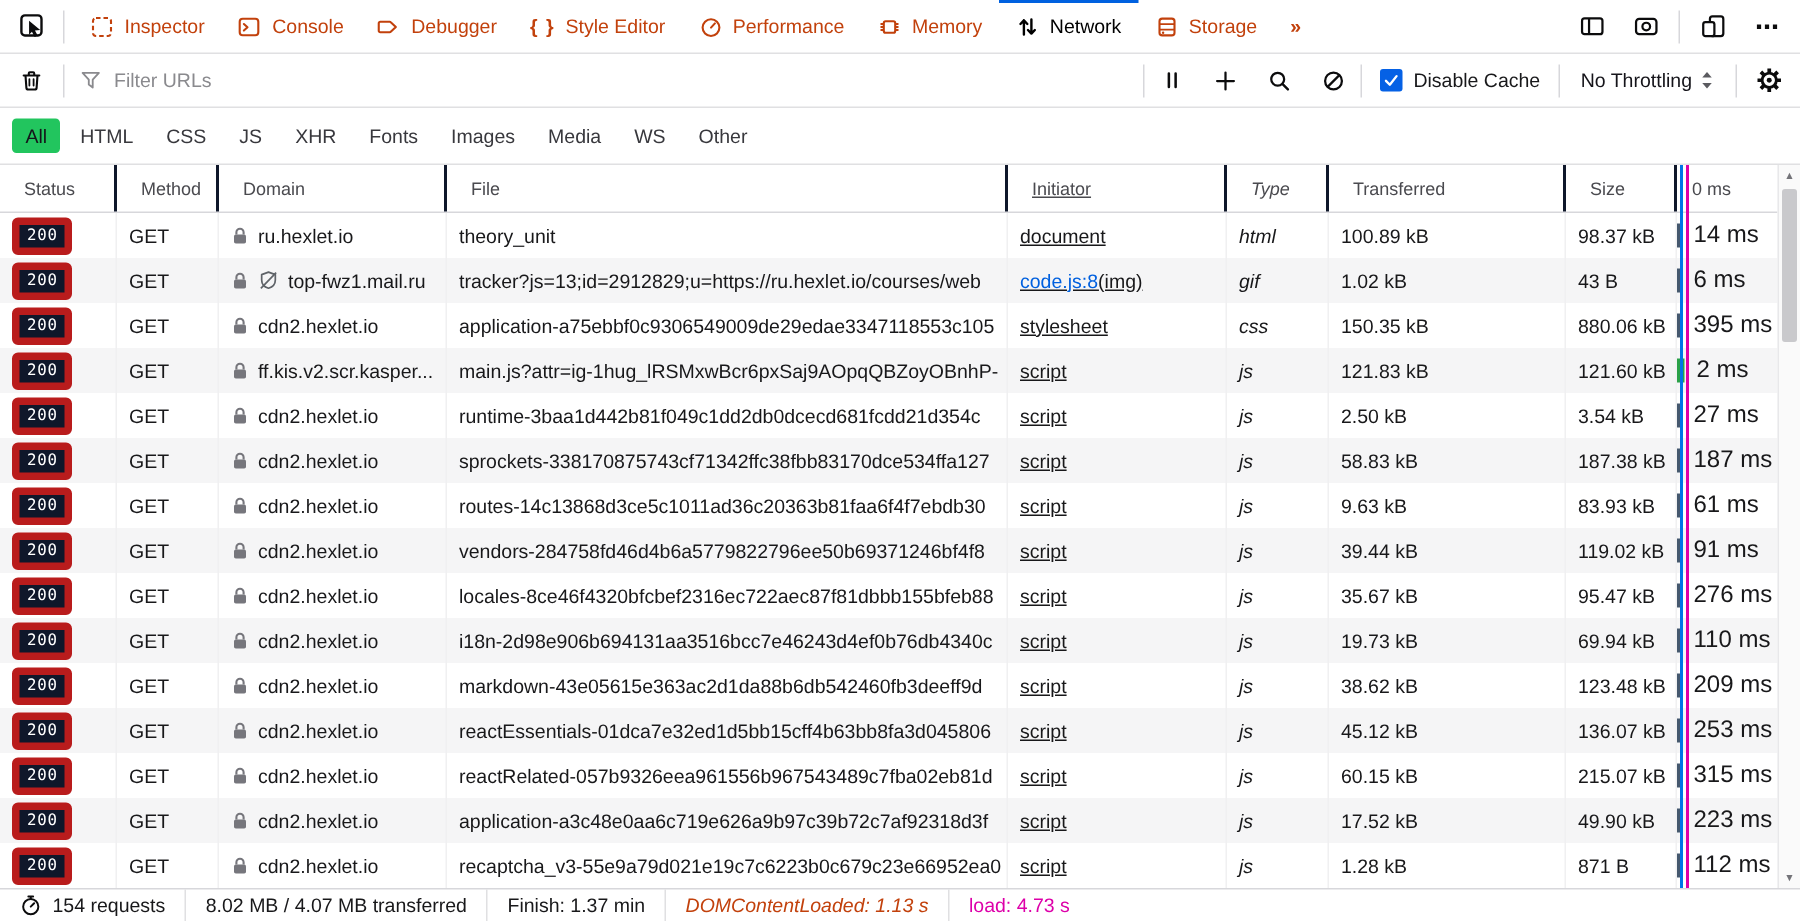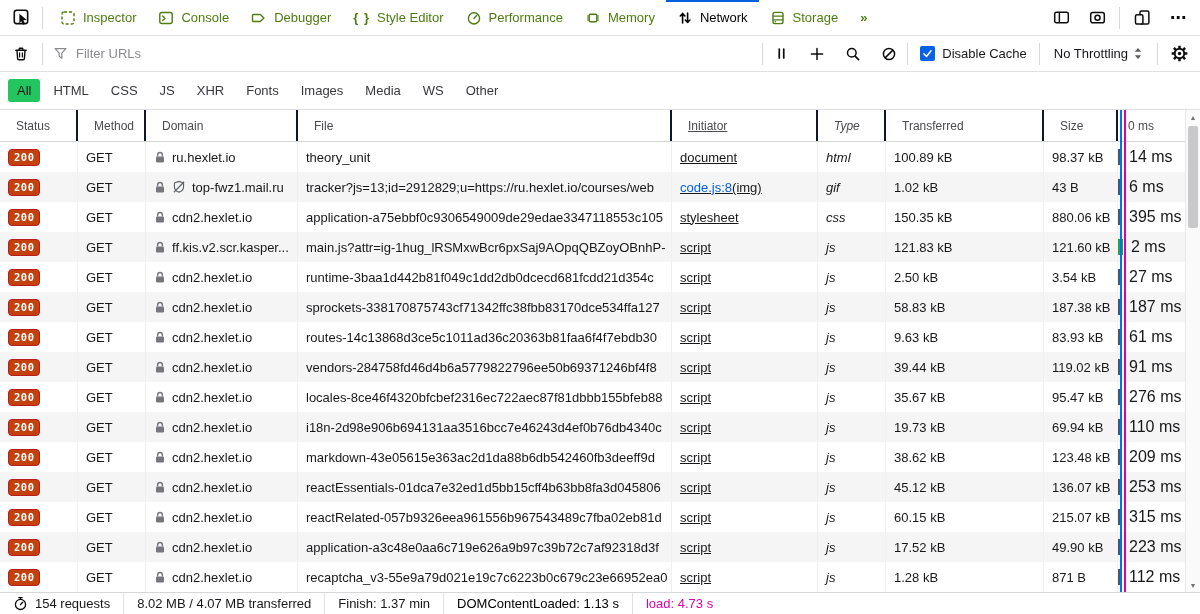--- a/index.html
+++ b/index.html
@@ -9,21 +9,21 @@
     font-size:13px; color:#18181a; background:#fff;
   }
   svg { display:block; }
   .sep { width:1px; height:22px; background:#d7d7db; flex:none; }
 
   
   .toolbar-top { display:flex; align-items:stretch; height:36px; border-bottom:1px solid #e0e0e2; }
   .icon-btn { display:flex; align-items:center; justify-content:center; width:36px; height:100%; color:#0c0c0d; flex:none; }
   .picker-btn { width:42px; }
   .tabs { display:flex; align-items:stretch; margin-left:6px; }
-  .tab { position:relative; display:flex; align-items:center; gap:7px; padding:0 11px; color:#4d7c0f; white-space:nowrap; }
+  .tab { position:relative; display:flex; align-items:center; gap:7px; padding:0 11px; color:#c2410c; white-space:nowrap; }
   .tab.active { color:#000000; }
   .tab.active::before { content:""; position:absolute; top:0; left:0; right:0; height:2px; background:#0061e0; }
   .tab svg { flex:none; }
   .glyph { font-size:16px; font-weight:bold; color:#0c0c0d; }
   .tab .glyph { font-size:13px; color:inherit; font-weight:bold; letter-spacing:1px; }
   .top-right { margin-left:auto; display:flex; align-items:center; padding-right:4px; }
 
   
   .toolbar-net { display:flex; align-items:center; height:36px; border-bottom:1px solid #e0e0e2; }
   .filter-wrap { display:flex; align-items:center; flex:1; gap:8px; padding-left:10px; }
@@ -48,22 +48,22 @@
   .c-status { width:78px; }
   .c-method { width:68px; }
   .c-domain { width:152px; }
   .c-file   { width:374px; }
   .c-initiator { width:146px;text-decoration:underline; }
   .c-type   { width:68px;font-style:italic; }
   .c-transferred { width:158px; }
   .c-size   { width:74px; }
   .c-timeline { width:67px; border-right:none; padding-left:0; }
   .badge {
-    background:#c2410c; border:1px solid #b91c1c; color:#fff;
-    font-family:"DejaVu Sans Mono",monospace; font-size:10.5px; font-weight:bold;
+    background:#0f172a; border:5px solid #b91c1c; color:#fff;
+    font-family:"DejaVu Sans Mono",monospace; font-size:10.5px; font-weight:normal;
     padding:1px 5px; border-radius:4px; letter-spacing:0.5px; line-height:13px;
   }
   .c-domain svg { margin-right:6px; flex:none; }
   .initiator-link { color:#0060df; text-decoration:none; }
   .wf-bar { width:3px; height:16px; background:#45586e; flex:none; }
   .wf-bar.green { width:5px; background:#2aa148; }
   .wf-time { margin-left:8px; font-size:16px; color:#18181a; }
   .marker { position:absolute; top:0; bottom:0; width:2px; z-index:3; }
   .marker-dcl { left:1120px; background:#0074e8; }
   .marker-load { left:1124px; background:#dd00a9; }
@@ -71,21 +71,21 @@
   
   .scrollbar { position:absolute; top:0; right:0; bottom:0; width:15px; background:#fafafa; border-left:1px solid #e8e8ea; z-index:6; }
   .sb-arrow { height:14px; display:flex; align-items:center; justify-content:center; font-size:7px; color:#737378; }
   .sb-arrow.down { position:absolute; bottom:0; left:0; right:0; }
   .sb-thumb { position:absolute; top:16px; left:2px; right:2px; height:102px; background:#c9c9cc; border-radius:2px; }
 
   
   .status-bar { display:flex; align-items:center; height:22px; border-top:1px solid #d7d7db; }
   .sb-item { display:flex; align-items:center; gap:7px; padding:0 13px; height:100%; white-space:nowrap; }
   .sb-sep { width:1px; height:100%; background:#e0e0e2; flex:none; }
-  .txt-blue { color:#000000; }
+  .txt-blue { color:#c2410c;font-style:italic; }
   .txt-pink { color:#dd00a9; }
 </style>
 </head>
 <body>
 
 <div class="toolbar-top">
   <div class="icon-btn picker-btn">
     <svg width="17" height="17" viewBox="0 0 16 16">
       <rect x="1.2" y="1.2" width="12.6" height="12.6" rx="2.2" fill="none" stroke="#0c0c0d" stroke-width="1.5"></rect>
       <path d="M6 4.5 L13 10.3 L9.7 10.6 L11.4 13.8 L9.5 14.8 L7.8 11.5 L6 13.4 Z" fill="#0c0c0d"></path>

